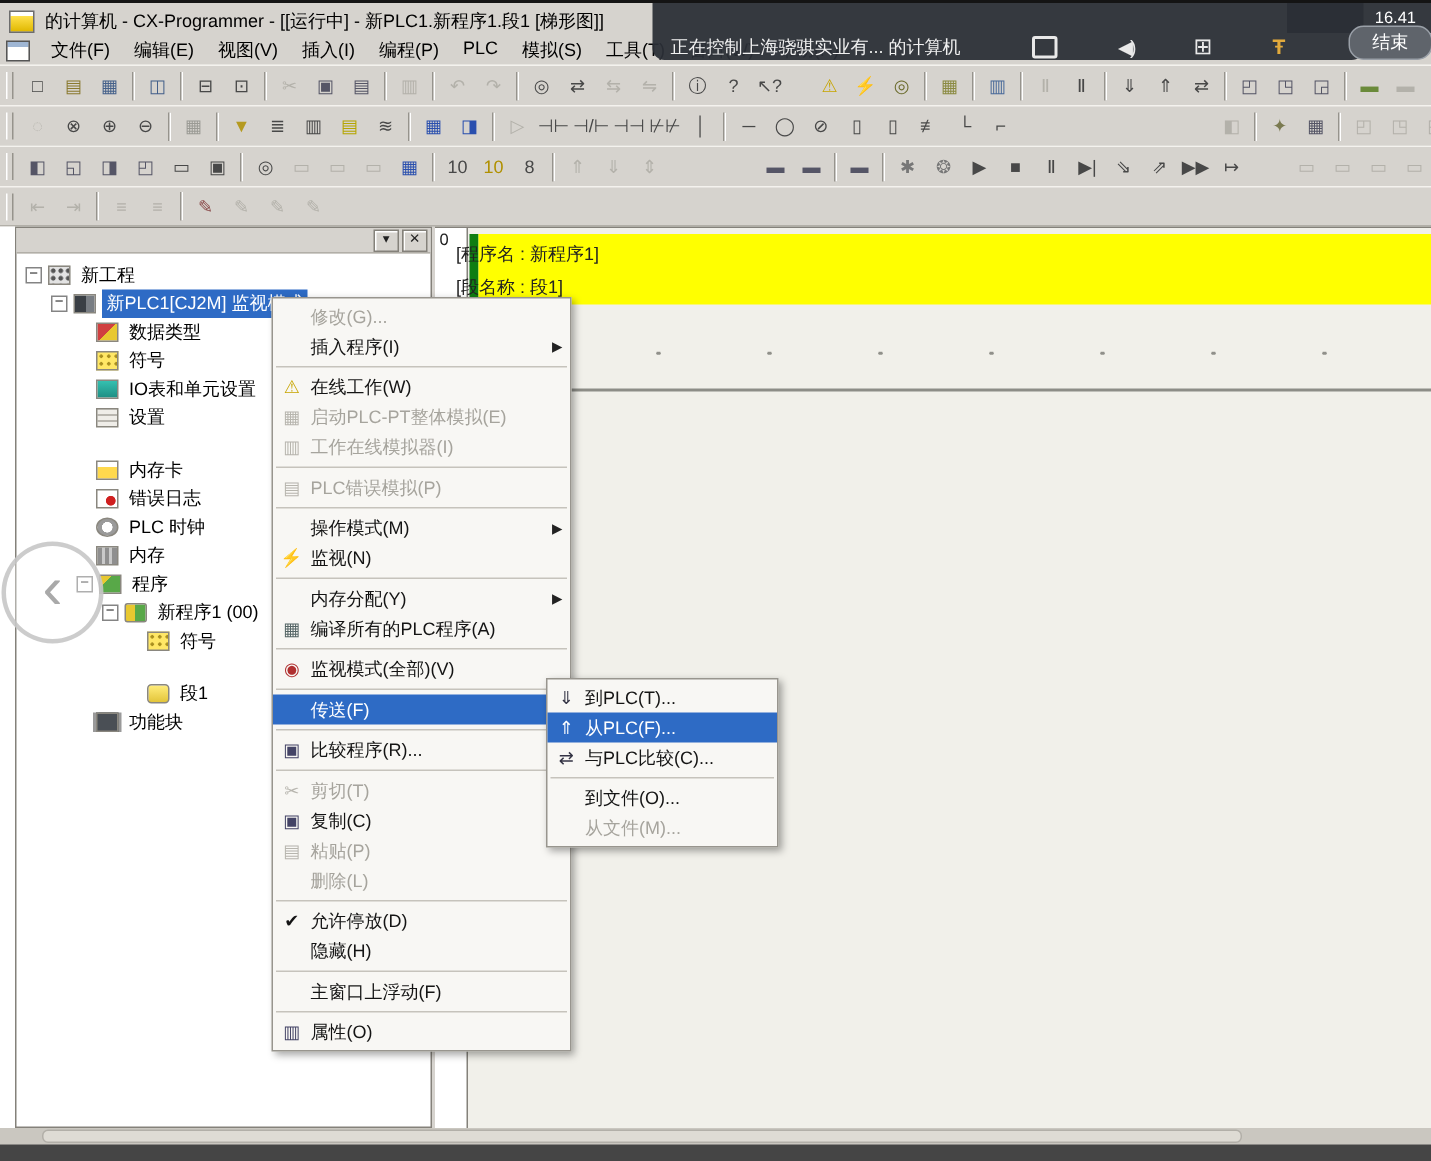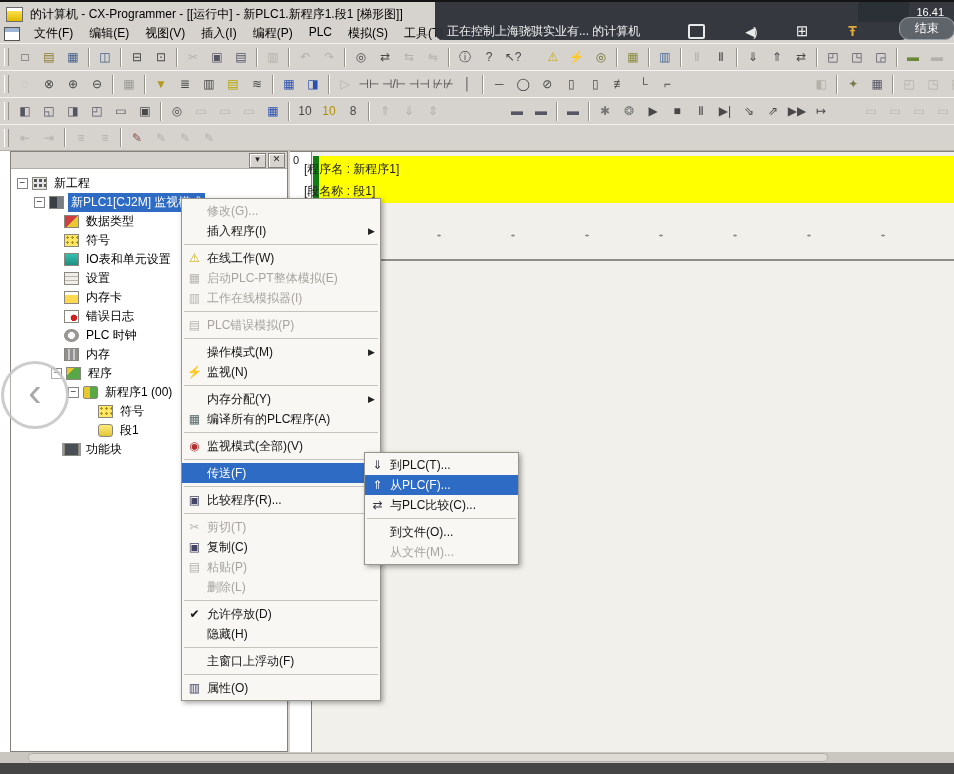--- a/index.html
+++ b/index.html
@@ -517,21 +517,21 @@
         <div class="trow" style="padding-left: 40px;">
           <span style="width: 13px; flex: 0 0 auto;"></span>
           <span class="ticon i-iotable"></span>
           <span class="lbl">IO表和单元设置</span>
         </div>
         <div class="trow" style="padding-left: 40px;">
           <span style="width: 13px; flex: 0 0 auto;"></span>
           <span class="ticon i-settings"></span>
           <span class="lbl">设置</span>
         </div>
-        <div class="trow" style="padding-left: 40px;">
+        <div class="trow" style="padding-left: 40px; margin-top: 16px;">
           <span style="width: 13px; flex: 0 0 auto;"></span>
           <span class="ticon i-memcard"></span>
           <span class="lbl">内存卡</span>
         </div>
         <div class="trow" style="padding-left: 40px;">
           <span style="width: 13px; flex: 0 0 auto;"></span>
           <span class="ticon i-errorlog"></span>
           <span class="lbl">错误日志</span>
         </div>
         <div class="trow" style="padding-left: 40px;">
@@ -552,21 +552,21 @@
         <div class="trow" style="padding-left: 57px;">
           <span class="exp">−</span>
           <span class="ticon i-program1"></span>
           <span class="lbl">新程序1 (00)</span>
         </div>
         <div class="trow" style="padding-left: 74px;">
           <span style="width: 13px; flex: 0 0 auto;"></span>
           <span class="ticon i-symbols"></span>
           <span class="lbl">符号</span>
         </div>
-        <div class="trow" style="padding-left: 74px;">
+        <div class="trow" style="padding-left: 74px; margin-top: 16px;">
           <span style="width: 13px; flex: 0 0 auto;"></span>
           <span class="ticon i-section"></span>
           <span class="lbl">段1</span>
         </div>
         <div class="trow" style="padding-left: 40px;">
           <span style="width: 13px; flex: 0 0 auto;"></span>
           <span class="ticon i-funcblock"></span>
           <span class="lbl">功能块</span>
         </div>
       </div>

